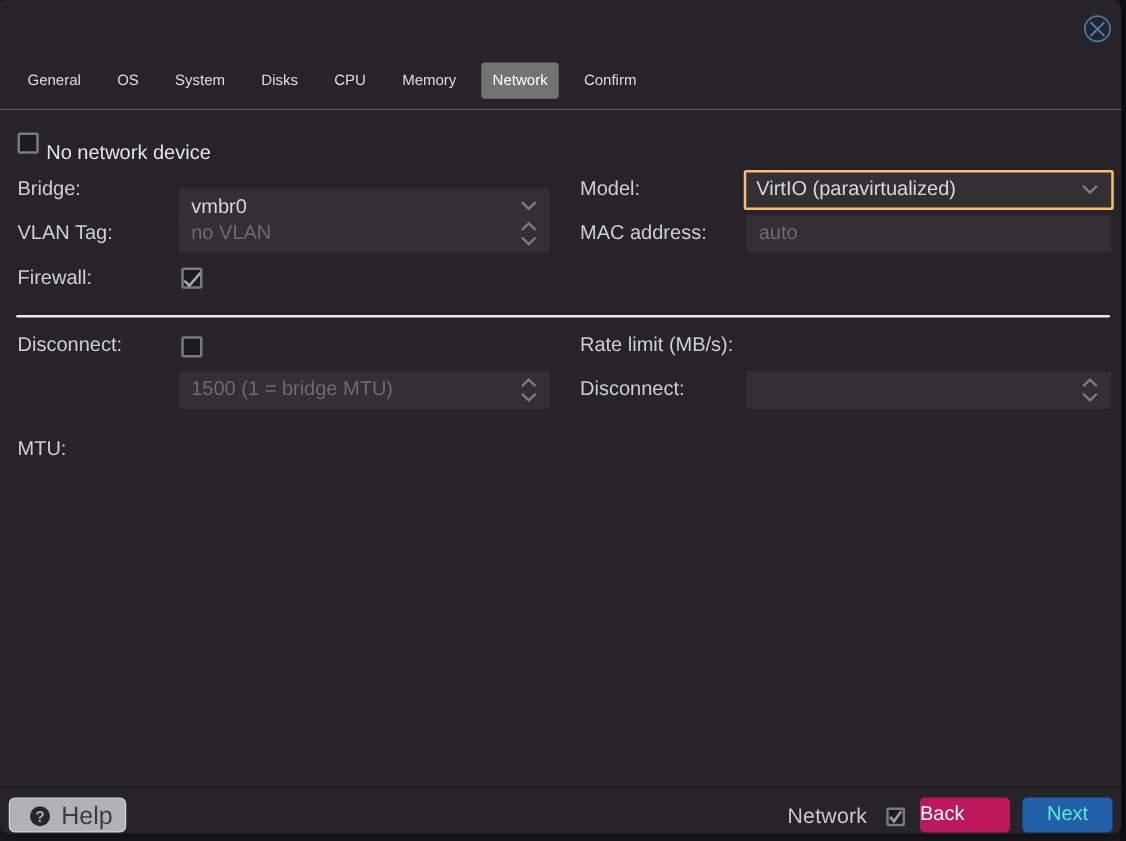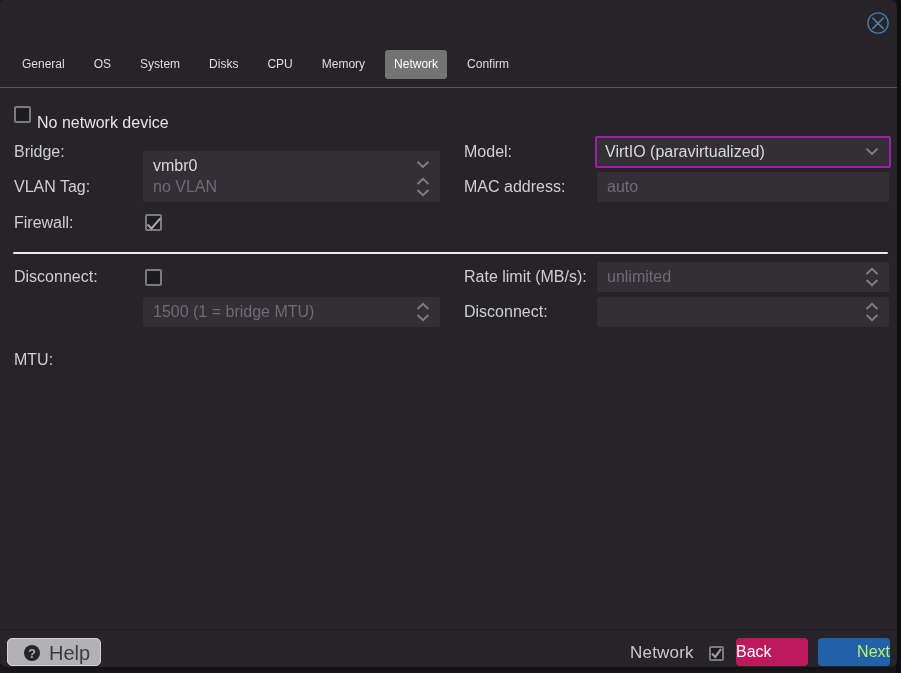--- a/index.html
+++ b/index.html
@@ -47,21 +47,21 @@
   <div class="abs label" style="left:37px; top:114px; color:#e4e3e6;">No network device</div>
 
   <div class="abs label" style="left:14px; top:143px;">Bridge:</div>
   <div class="field" style="left:143px; top:151px; width:297px;text-align:right;">
     <div class="txt">vmbr0</div>
     <svg class="trig" viewBox="0 0 18 30">
         <path d="M2.5 10.7 L8 16 L13.5 10.7" fill="none" stroke="#7f7d84" stroke-width="1.9"></path>
       </svg>
   </div>
   <div class="abs label" style="left:464px; top:143px;">Model:</div>
-  <div class="field" style="left:595px; top:136px; width:296px; height:32px; border:2px solid #a21caf;">
+  <div class="field" style="left:595px; top:136px; width:296px; height:32px; border:2px solid #fdba74;">
     <div class="txt" style="left:8px; line-height:28px;">VirtIO (paravirtualized)</div>
     <svg class="trig" viewBox="0 0 18 30">
         <path d="M2.5 10.7 L8 16 L13.5 10.7" fill="none" stroke="#7f7d84" stroke-width="1.9"></path>
       </svg>
   </div>
 
   <div class="abs label" style="left:14px; top:178px;">VLAN Tag:</div>
   <div class="field" style="left:143px; top:172px; width:297px;">
     <div class="txt dim">no VLAN</div>
     <svg class="trig" viewBox="0 0 18 30">
@@ -79,27 +79,20 @@
     <svg width="17" height="17" viewBox="0 0 17 17" style="position:absolute;left:-2px;top:-2px;">
       <path d="M2.5 10.5 L6.5 14.5 L15.3 4.3" fill="none" stroke="#aaa9ae" stroke-width="2"></path>
     </svg>
   </div>
 
   <div class="abs" style="left:13px; top:252px; width:875px; height:2px; background:#e9e9e9; border-radius:1px;"></div>
 
   <div class="abs label" style="left:14px; top:268px;">Disconnect:</div>
   <div class="cb" style="left:145px; top:269px;"></div>
   <div class="abs label" style="left:464px; top:268px;">Rate limit (MB/s):</div>
-  <div class="field" style="left:597px; top:262px; width:292px;">
-    <div class="txt dim">unlimited</div>
-    <svg class="trig" viewBox="0 0 18 30">
-      <path d="M2.5 12 L8 6.8 L13.5 12" fill="none" stroke="#7f7d84" stroke-width="1.9"></path>
-      <path d="M2.5 18 L8 23.2 L13.5 18" fill="none" stroke="#7f7d84" stroke-width="1.9"></path>
-    </svg>
-  </div>
 
   <div class="abs label" style="left:14px; top:303px;margin-top:48px;">MTU:</div>
   <div class="field" style="left:143px; top:297px; width:297px;">
     <div class="txt dim">1500 (1 = bridge MTU)</div>
     <svg class="trig" viewBox="0 0 18 30">
       <path d="M2.5 12 L8 6.8 L13.5 12" fill="none" stroke="#7f7d84" stroke-width="1.9"></path>
       <path d="M2.5 18 L8 23.2 L13.5 18" fill="none" stroke="#7f7d84" stroke-width="1.9"></path>
     </svg>
   </div>
   <div class="abs label" style="left:464px; top:303px;">Disconnect:</div>
@@ -121,14 +114,14 @@
   </div>
   <div class="abs label" style="left:630px; top:643px; font-size:17px; letter-spacing:0.2px; color:#c9c8cd;">Network</div>
   <div class="abs" style="left:709px; top:646px; width:15px; height:15px; border:2px solid #7b7980; border-radius:2px; background:#1c1b1f;">
     <svg width="11" height="11" viewBox="0 0 11 11" style="position:absolute;left:0;top:0;">
       <path d="M1 5.5 L4.2 9 L10 1" fill="none" stroke="#9a999e" stroke-width="2.2"></path>
     </svg>
   </div>
   <div class="abs" style="left:736px; top:638px; width:72px; height:28px; background:#be185d; border-radius:4px;
     text-align:left; line-height:28px; font-size:16px; color:#fff;">Back</div>
   <div class="abs" style="left:818px; top:638px; width:72px; height:28px; background:#2161a9; border-radius:4px;
-    text-align:right; line-height:28px; font-size:16px; color:#bef264;">Next</div>
+    text-align:center; line-height:28px; font-size:16px; color:#5eead4;">Next</div>
 </div>
 
 </body></html>

